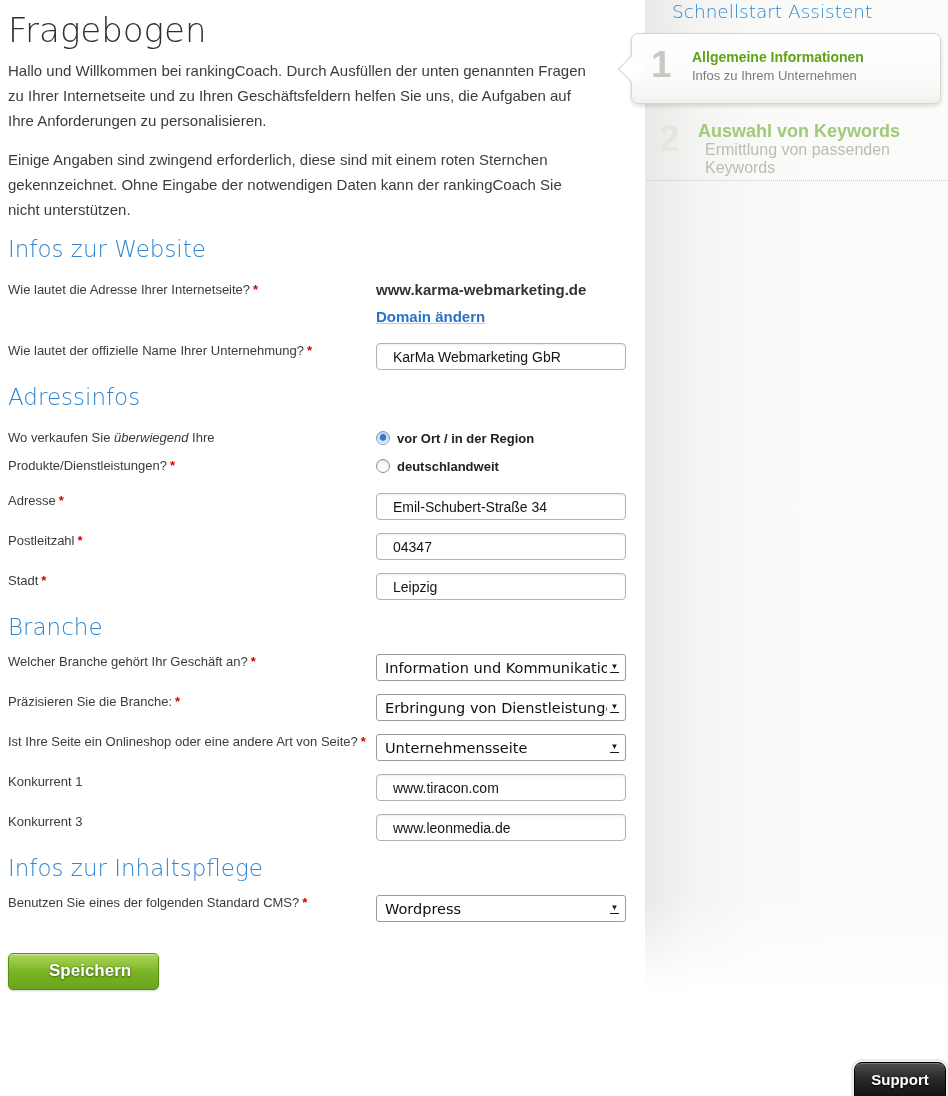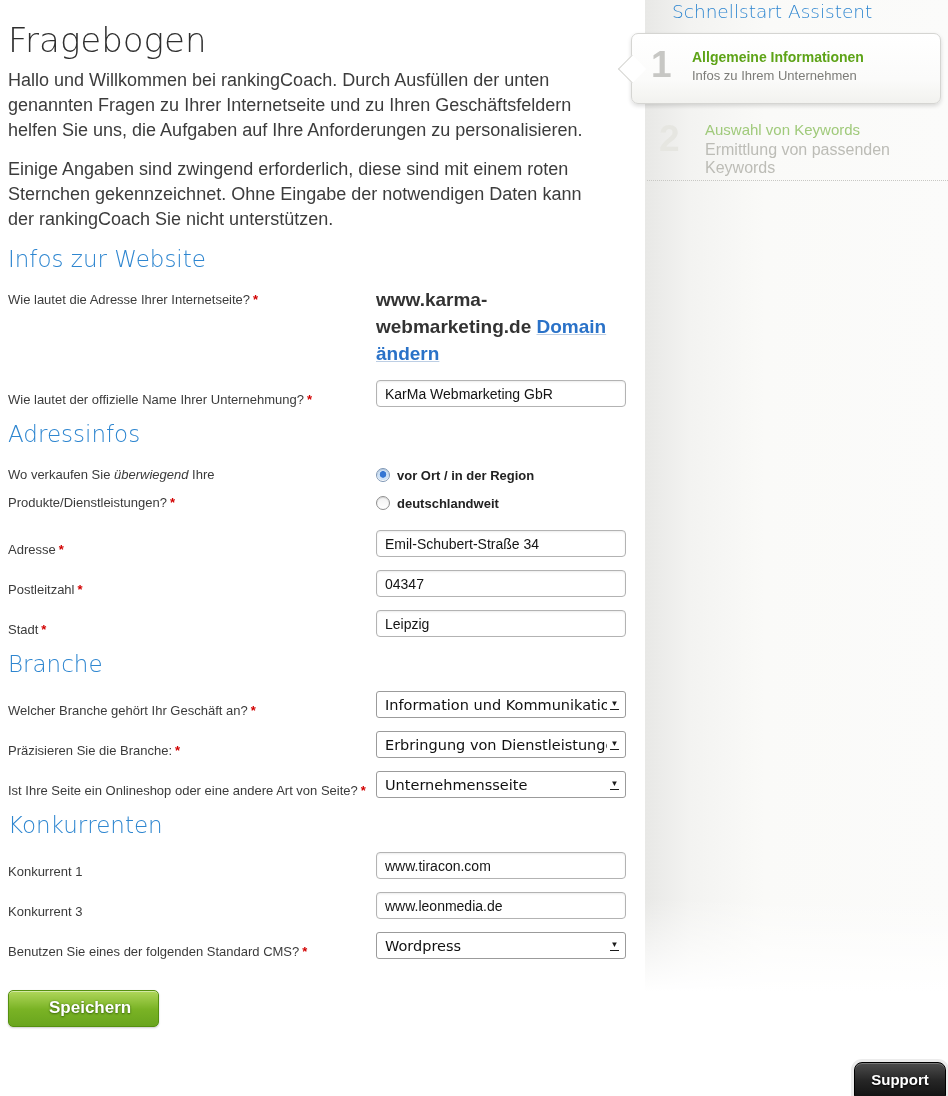--- a/index.html
+++ b/index.html
@@ -3,48 +3,48 @@
 <meta charset="utf-8">
 <style>
   * { box-sizing: border-box; }
   html,body { margin:0; padding:0; }
   body {
     width:948px; height:1096px; position:relative; overflow:hidden;
     background:#fff; font-family:"Liberation Sans",sans-serif; color:#3b3b3b;
   }
 
   
-  .main { position:absolute; left:8px; top:20px; width:620px; }
+  .main { position:absolute; left:8px; top:10px; width:620px; }
 
   h1.page-title {
     margin:0 0 8px 0; font-family:"DejaVu Sans","Liberation Sans",sans-serif;
     font-weight:200; font-size:34px; line-height:40px; color:#2e2e2e;
   }
-  p.intro { width:588px; margin:0 0 14px 0; font-size:18px; line-height:25px; color:#3c3c3c; }
+  p.intro { width:588px; margin:0 0 14px 0; font-size:15px; line-height:25px; color:#3c3c3c; }
   p.intro:last-of-type { margin-bottom:0; }
 
   h2.section {
     margin:14px 0 14px 0; font-family:"DejaVu Sans","Liberation Sans",sans-serif;
     font-weight:300; font-size:23px; line-height:26px; color:#2e86d0;
   }
 
-  .row { display:flex; align-items:flex-end; margin-bottom:13px; }
+  .row { display:flex; align-items:flex-start; margin-bottom:13px; }
   .row.top { align-items:flex-start; }
   .lbl { width:368px; font-size:13px; color:#3b3b3b; padding-right:10px; }
   .lbl.tall { line-height:28px; }
   .req { color:#d20000; margin-left:3px; font-weight:bold; }
   .ctl { width:250px; }
 
   input.text {
     width:250px; height:27px; border:1px solid #b3b3b3; border-radius:4px;
-    padding:0 8px; font-family:"Liberation Sans",sans-serif; font-size:14px; color:#141414;
+    padding:0 16px; font-family:"Liberation Sans",sans-serif; font-size:14px; color:#141414;
     background:#fff; box-shadow:inset 0 1px 2px rgba(0,0,0,0.08); outline:none;
   }
 
-  .static-domain { width:250px; font-size:19px; line-height:27px; font-weight:bold; color:#333; }
+  .static-domain { width:250px; font-size:15px; line-height:27px; font-weight:bold; color:#333; }
   .static-domain a {
     color:#2a72c8; font-weight:bold; text-decoration:underline;
     text-decoration-color:#bccee4; cursor:pointer;
   }
 
   
   .radio-group { width:250px;text-align:right; }
   .radio-opt { display:flex; align-items:center; height:28px; cursor:pointer; }
   .radio-circle {
     width:14px; height:14px; border-radius:50%; border:1px solid #8f8f8f;
@@ -106,21 +106,21 @@
     position:absolute; left:-10px; top:25px; width:20px; height:20px;
     background:#fff; transform:rotate(45deg);
     border-left:1px solid #d5d5d2; border-bottom:1px solid #d5d5d2;
   }
   .step-num-1 { position:absolute; left:19px; top:11px; font-size:37px; line-height:40px; font-weight:bold; color:#c7c7c4; }
   .step1-title { position:absolute; left:60px; top:15px; font-size:14px; font-weight:bold; color:#5da317; }
   .step1-sub   { position:absolute; left:60px; top:34px; font-size:13px; color:#7c7c78; }
 
   .step-row2 { position:absolute; left:5px; right:7px; top:118px; height:54px; cursor:pointer; }
   .step-num-2 { position:absolute; left:9px; top:1px; font-size:37px; line-height:40px; font-weight:bold; color:#e6e6e1; }
-  .step2-title { position:absolute; left:55px; top:3px; font-size:15px; color:#a0ca7b; }
+  .step2-title { position:absolute; left:48px; top:3px; font-size:18px; color:#a0ca7b;font-weight:bold; }
   .step2-sub   { position:absolute; left:55px; top:23px; font-size:16px; color:#bcbcb6; }
   .dotted-sep { position:absolute; left:2px; right:0; top:180px; border-top:1px dotted #c8c8c4; }
 
   
   .support-btn {
     position:absolute; right:2px; bottom:-7px; width:92px; height:41px; cursor:pointer;
     background:linear-gradient(#4d4d4d, #262626 45%, #0d0d0d);
     border:1px solid #000; border-radius:8px;
     box-shadow:0 0 0 3px #ececec, inset 0 1px 0 rgba(255,255,255,0.25);
     color:#fff; font-size:15px; font-weight:bold; text-align:center;
@@ -217,32 +217,32 @@
         <span class="sel-text">Unternehmensseite</span>
         <span class="sel-arrow">
             <span class="tri">▼</span>
             <span class="bar"></span>
           </span>
       </div>
     </div>
   </div>
 
   
-  <h2 class="section">Konkurrenten</h2>
 
   <div class="row">
     <div class="lbl">Konkurrent 1</div>
     <div class="ctl"><input class="text" type="text" value="www.tiracon.com" style=""></div>
   </div>
   <div class="row">
     <div class="lbl">Konkurrent 3</div>
     <div class="ctl"><input class="text" type="text" value="www.leonmedia.de" style=""></div>
   </div>
 
   
+  <h2 class="section">Infos zur Inhaltspflege</h2>
 
   <div class="row">
     <div class="lbl"><span>Benutzen Sie eines der folgenden Standard CMS?</span><span class="req">*</span></div>
     <div class="ctl">
       <div class="sel">
         <span class="sel-text">Wordpress</span>
         <span class="sel-arrow">
             <span class="tri">▼</span>
             <span class="bar"></span>
           </span>

